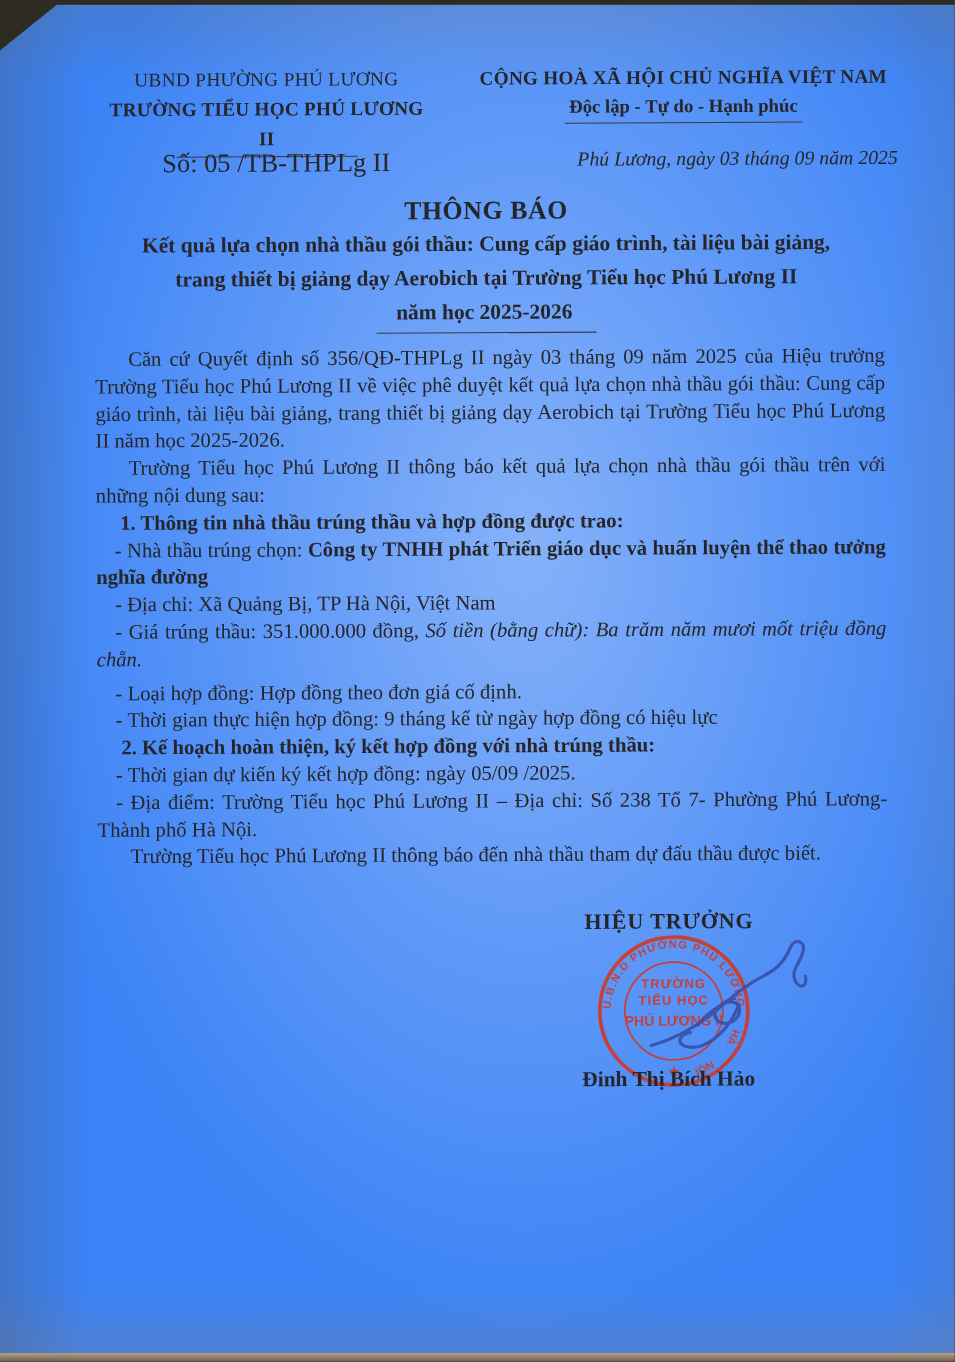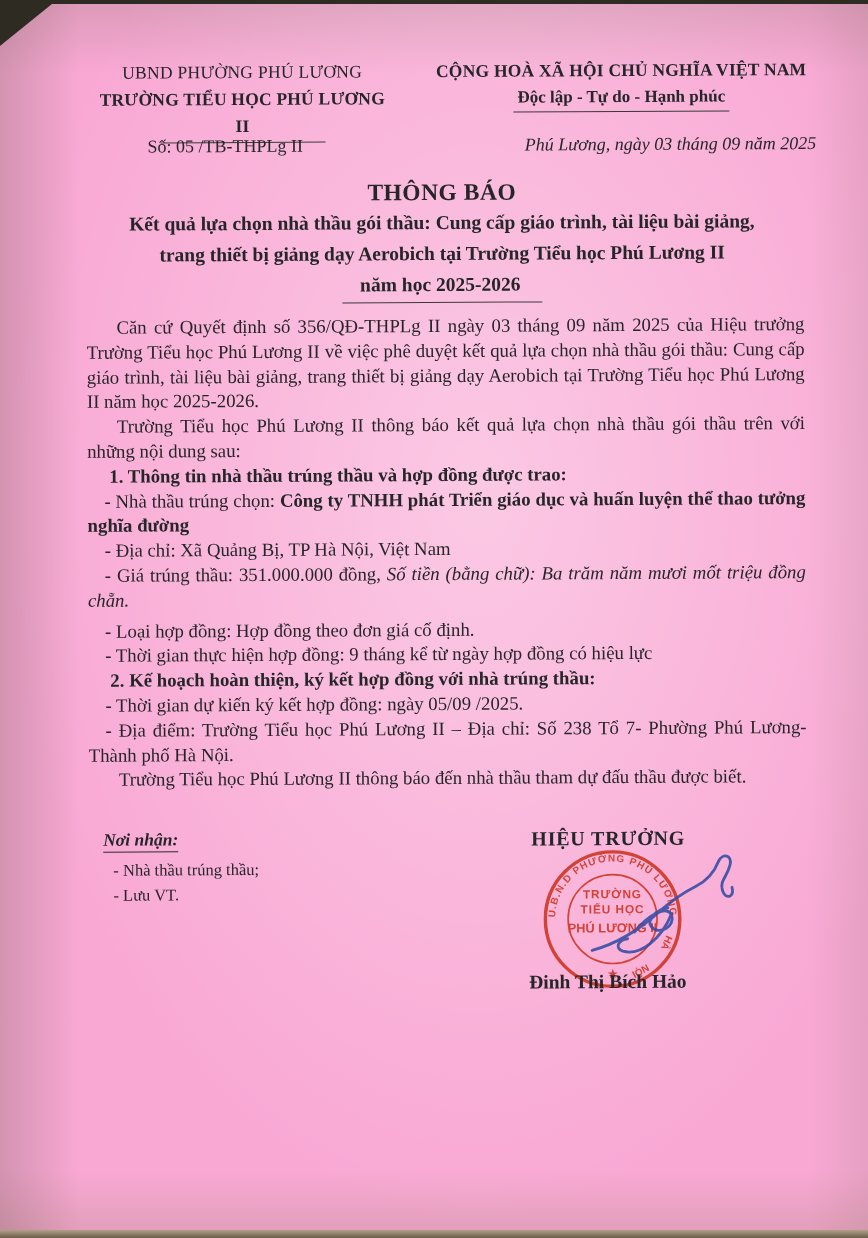--- a/index.html
+++ b/index.html
@@ -7,21 +7,21 @@
   body {
     width: 868px; height: 1238px;
     background: #2e2c22;
     font-family: "Liberation Serif", "DejaVu Serif", serif;
     color: #26262a;
     overflow: hidden;
     position: relative;
   }
   .paper {
     position: absolute; top: 4px; left: 0; right: 0; bottom: 8px;
-    background: #f9a8d4;
+    background: #3b82f6;
     clip-path: polygon(52px 0, 100% 0, 100% 100%, 0 100%, 0 42px);
   }
   .paper::before {
     content: ""; position: absolute; inset: 0; pointer-events: none;
     background:
       radial-gradient(ellipse at 55% 40%, rgba(255,255,255,0.38), rgba(255,255,255,0) 70%),
       linear-gradient(180deg, rgba(110,100,80,0.20), rgba(0,0,0,0) 70px),
       linear-gradient(90deg, rgba(80,72,52,0.22), rgba(0,0,0,0) 80px),
       linear-gradient(270deg, rgba(120,110,92,0.14), rgba(0,0,0,0) 60px),
       linear-gradient(0deg, rgba(150,128,100,0.22), rgba(0,0,0,0) 60px);
@@ -33,21 +33,21 @@
   .content { position: absolute; inset: 0; transform: rotate(-0.3deg); }
 
   
   .hdr-left  { position: absolute; top: 54px; left: 95px;  width: 300px; text-align: center; }
   .hdr-right { position: absolute; top: 54px; left: 425px; width: 398px; text-align: center; }
   .org-line1 { font-size: 17.5px; line-height: 27px; letter-spacing: 0.3px; }
   .org-line2 { font-size: 17.5px; line-height: 27px; font-weight: bold; letter-spacing: 0.2px; }
   .hdr-underline { width: 165px; margin: 2px auto 0; border-bottom: 1.6px solid #3a3a3c; }
   .motto { display: inline-block; font-size: 17px; line-height: 26px; font-weight: bold;
            border-bottom: 1.6px solid #3a3a3c; padding: 0 4px 1px; }
-  .doc-number { position: absolute; top: 131px; left: 150px; font-size: 18px; }
+  .doc-number { position: absolute; top: 131px; left: 150px; font-size: 24px; }
   .doc-date   { position: absolute; top: 131px; left: 520px; width: 306px; text-align: center;
                 font-size: 18px; font-style: italic; }
 
   
   .title-block { position: absolute; top: 174px; left: 70px; right: 50px; text-align: center; }
   .title-main { font-size: 23.5px; font-weight: bold; letter-spacing: 0.5px; line-height: 28px; }
   .title-sub  { font-size: 19.5px; font-weight: bold; line-height: 28px; margin-top: 3px; }
   .title-sub3 { display: inline-block; border-bottom: 1.8px solid #3a3a3c; padding: 0 22px 3px 18px; }
 
   
@@ -108,25 +108,20 @@
       <p class="ind-sm">- Địa chỉ: Xã Quảng Bị, TP Hà Nội, Việt Nam</p>
       <p class="ind-sm"><span>- Giá trúng thầu: 351.000.000 đồng, </span><span class="italic">Số tiền (bằng chữ): Ba trăm năm mươi mốt triệu đồng chẵn.</span></p>
       <p class="ind-sm gap-top">- Loại hợp đồng: Hợp đồng theo đơn giá cố định.</p>
       <p class="ind-sm">- Thời gian thực hiện hợp đồng: 9 tháng kể từ ngày hợp đồng có hiệu lực</p>
       <p class="ind-md bold">2. Kế hoạch hoàn thiện, ký kết hợp đồng với nhà trúng thầu:</p>
       <p class="ind-sm">- Thời gian dự kiến ký kết hợp đồng: ngày 05/09 /2025.</p>
       <p class="ind-sm">- Địa điểm: Trường Tiểu học Phú Lương II – Địa chỉ: Số 238 Tổ 7- Phường Phú Lương- Thành phố Hà Nội.</p>
       <p class="ind-lg">Trường Tiểu học Phú Lương II thông báo đến nhà thầu tham dự đấu thầu được biết.</p>
     </div>
 
-    <div class="recipients">
-      <span class="recipients-title">Nơi nhận:</span>
-      <div class="recipient-item">- Nhà thầu trúng thầu;</div>
-      <div class="recipient-item">- Lưu VT.</div>
-    </div>
 
     <div class="signer-title">HIỆU TRƯỞNG</div>
 
     <svg class="stamp-svg" viewBox="0 0 150 150">
       <circle cx="75" cy="75" r="71" fill="none" stroke="#ce3a29" stroke-width="3.6"></circle>
       <circle cx="75" cy="75" r="47" fill="none" stroke="#ce3a29" stroke-width="1.7"></circle>
       <defs>
         <path id="arcTop" d="M 21 103 A 60.8 60.8 0 1 1 129 103"></path>
       </defs>
       <text class="stamp-text" font-size="10.5" letter-spacing="1.2">

